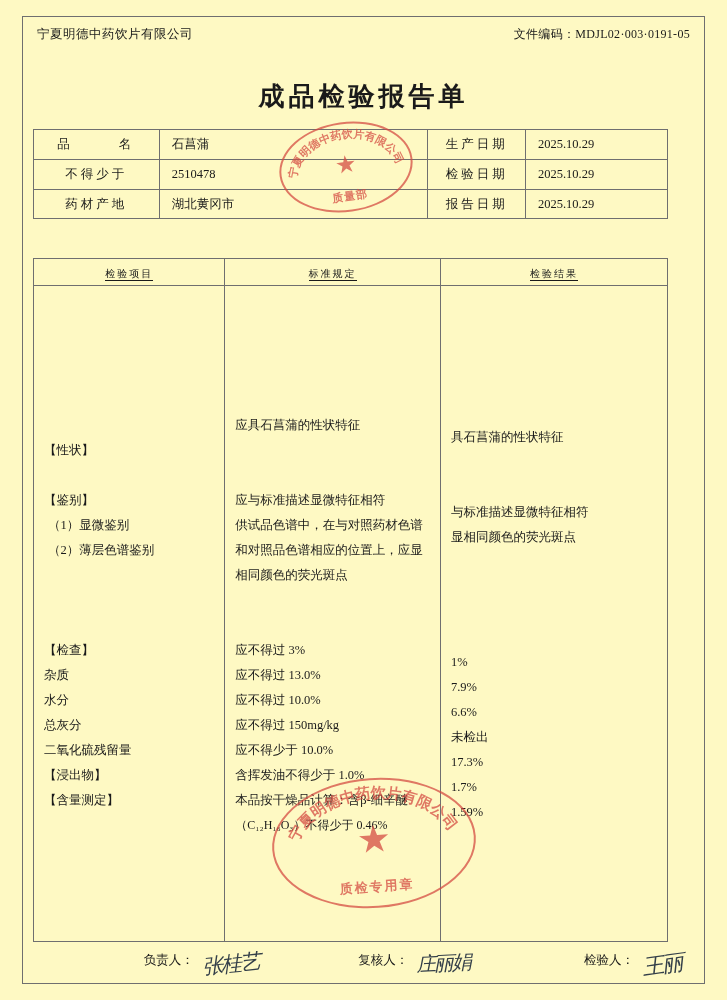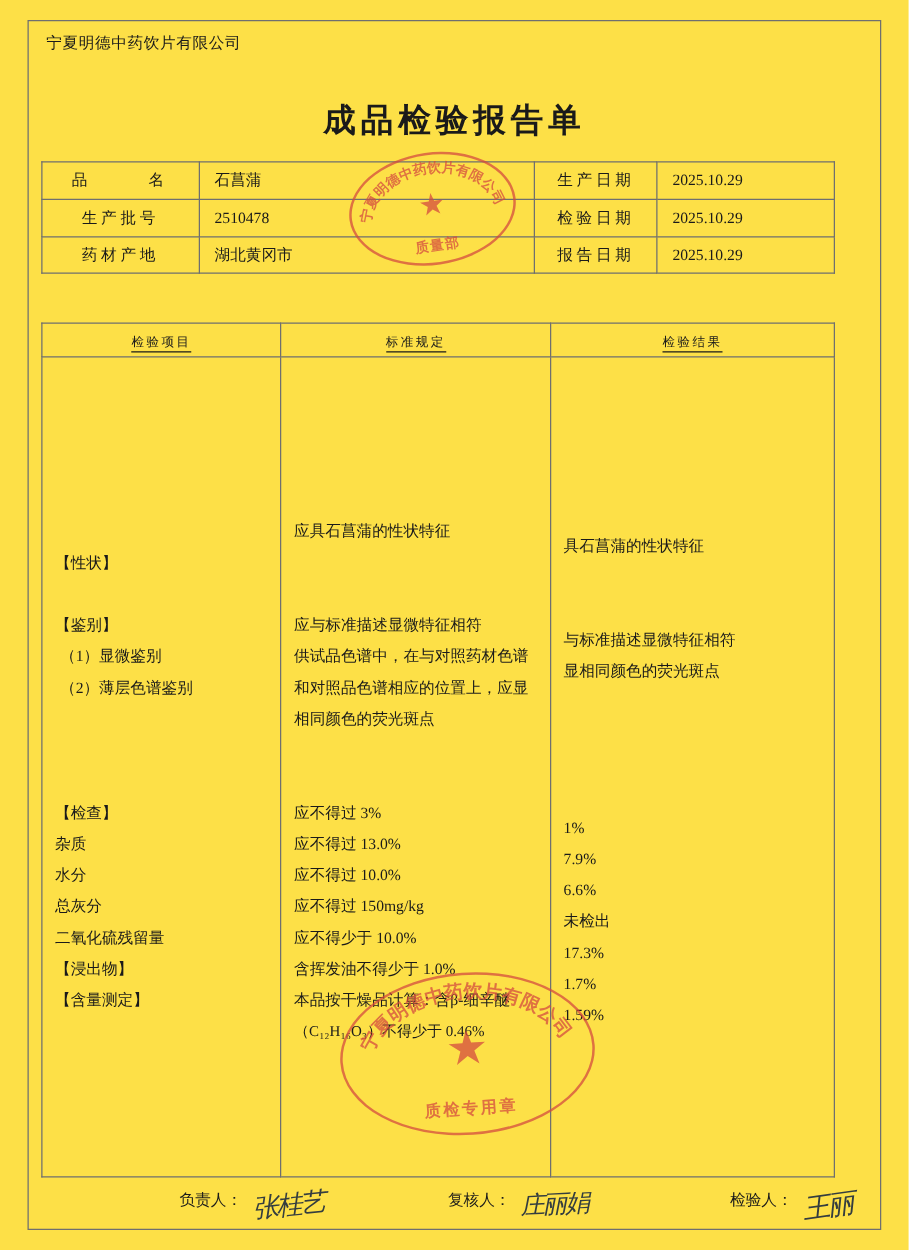--- a/index.html
+++ b/index.html
@@ -9,21 +9,21 @@
   }
   body {
     font-family: "Liberation Serif", "DejaVu Serif", serif;
     color: #1a1a1a;
   }
   .page {
     position: relative;
     width: 727px;
     height: 1000px;
     margin: 0 auto;
-    background: #fde047;
+    background: #fef9c3;
     overflow: hidden;
   }
   .sheet {
     position: absolute;
     left: 22px;
     top: 16px;
     width: 683px;
     height: 968px;
     border: 1px solid #6f6f6f;
     box-sizing: border-box;
@@ -226,20 +226,23 @@
   }
 </style>
 </head>
 <body>
 
 <div class="page">
   <div class="sheet">
 
     <div class="header">
       <div class="company">宁夏明德中药饮片有限公司</div>
+      <div class="doc-code">
+        <span>文件编码：</span><span>MDJL02·003·0191-05</span>
+      </div>
     </div>
 
     <div class="title">成品检验报告单</div>
 
     <table class="main">
       <tbody>
         <tr>
           <td class="w-lbl">
               <div class="cell lbl sp">品　　名</div>
             </td>
@@ -248,21 +251,21 @@
             </td>
           <td class="w-lbl2">
               <div class="cell lbl">生产日期</div>
             </td>
           <td class="w-val2">
               <div class="cell val">2025.10.29</div>
             </td>
         </tr>
         <tr>
           <td>
-              <div class="cell lbl">生产批号</div>
+              <div class="cell lbl">不得少于</div>
             </td>
           <td>
               <div class="cell val">2510478</div>
             </td>
           <td>
               <div class="cell lbl">检验日期</div>
             </td>
           <td>
               <div class="cell val">2025.10.29</div>
             </td>

